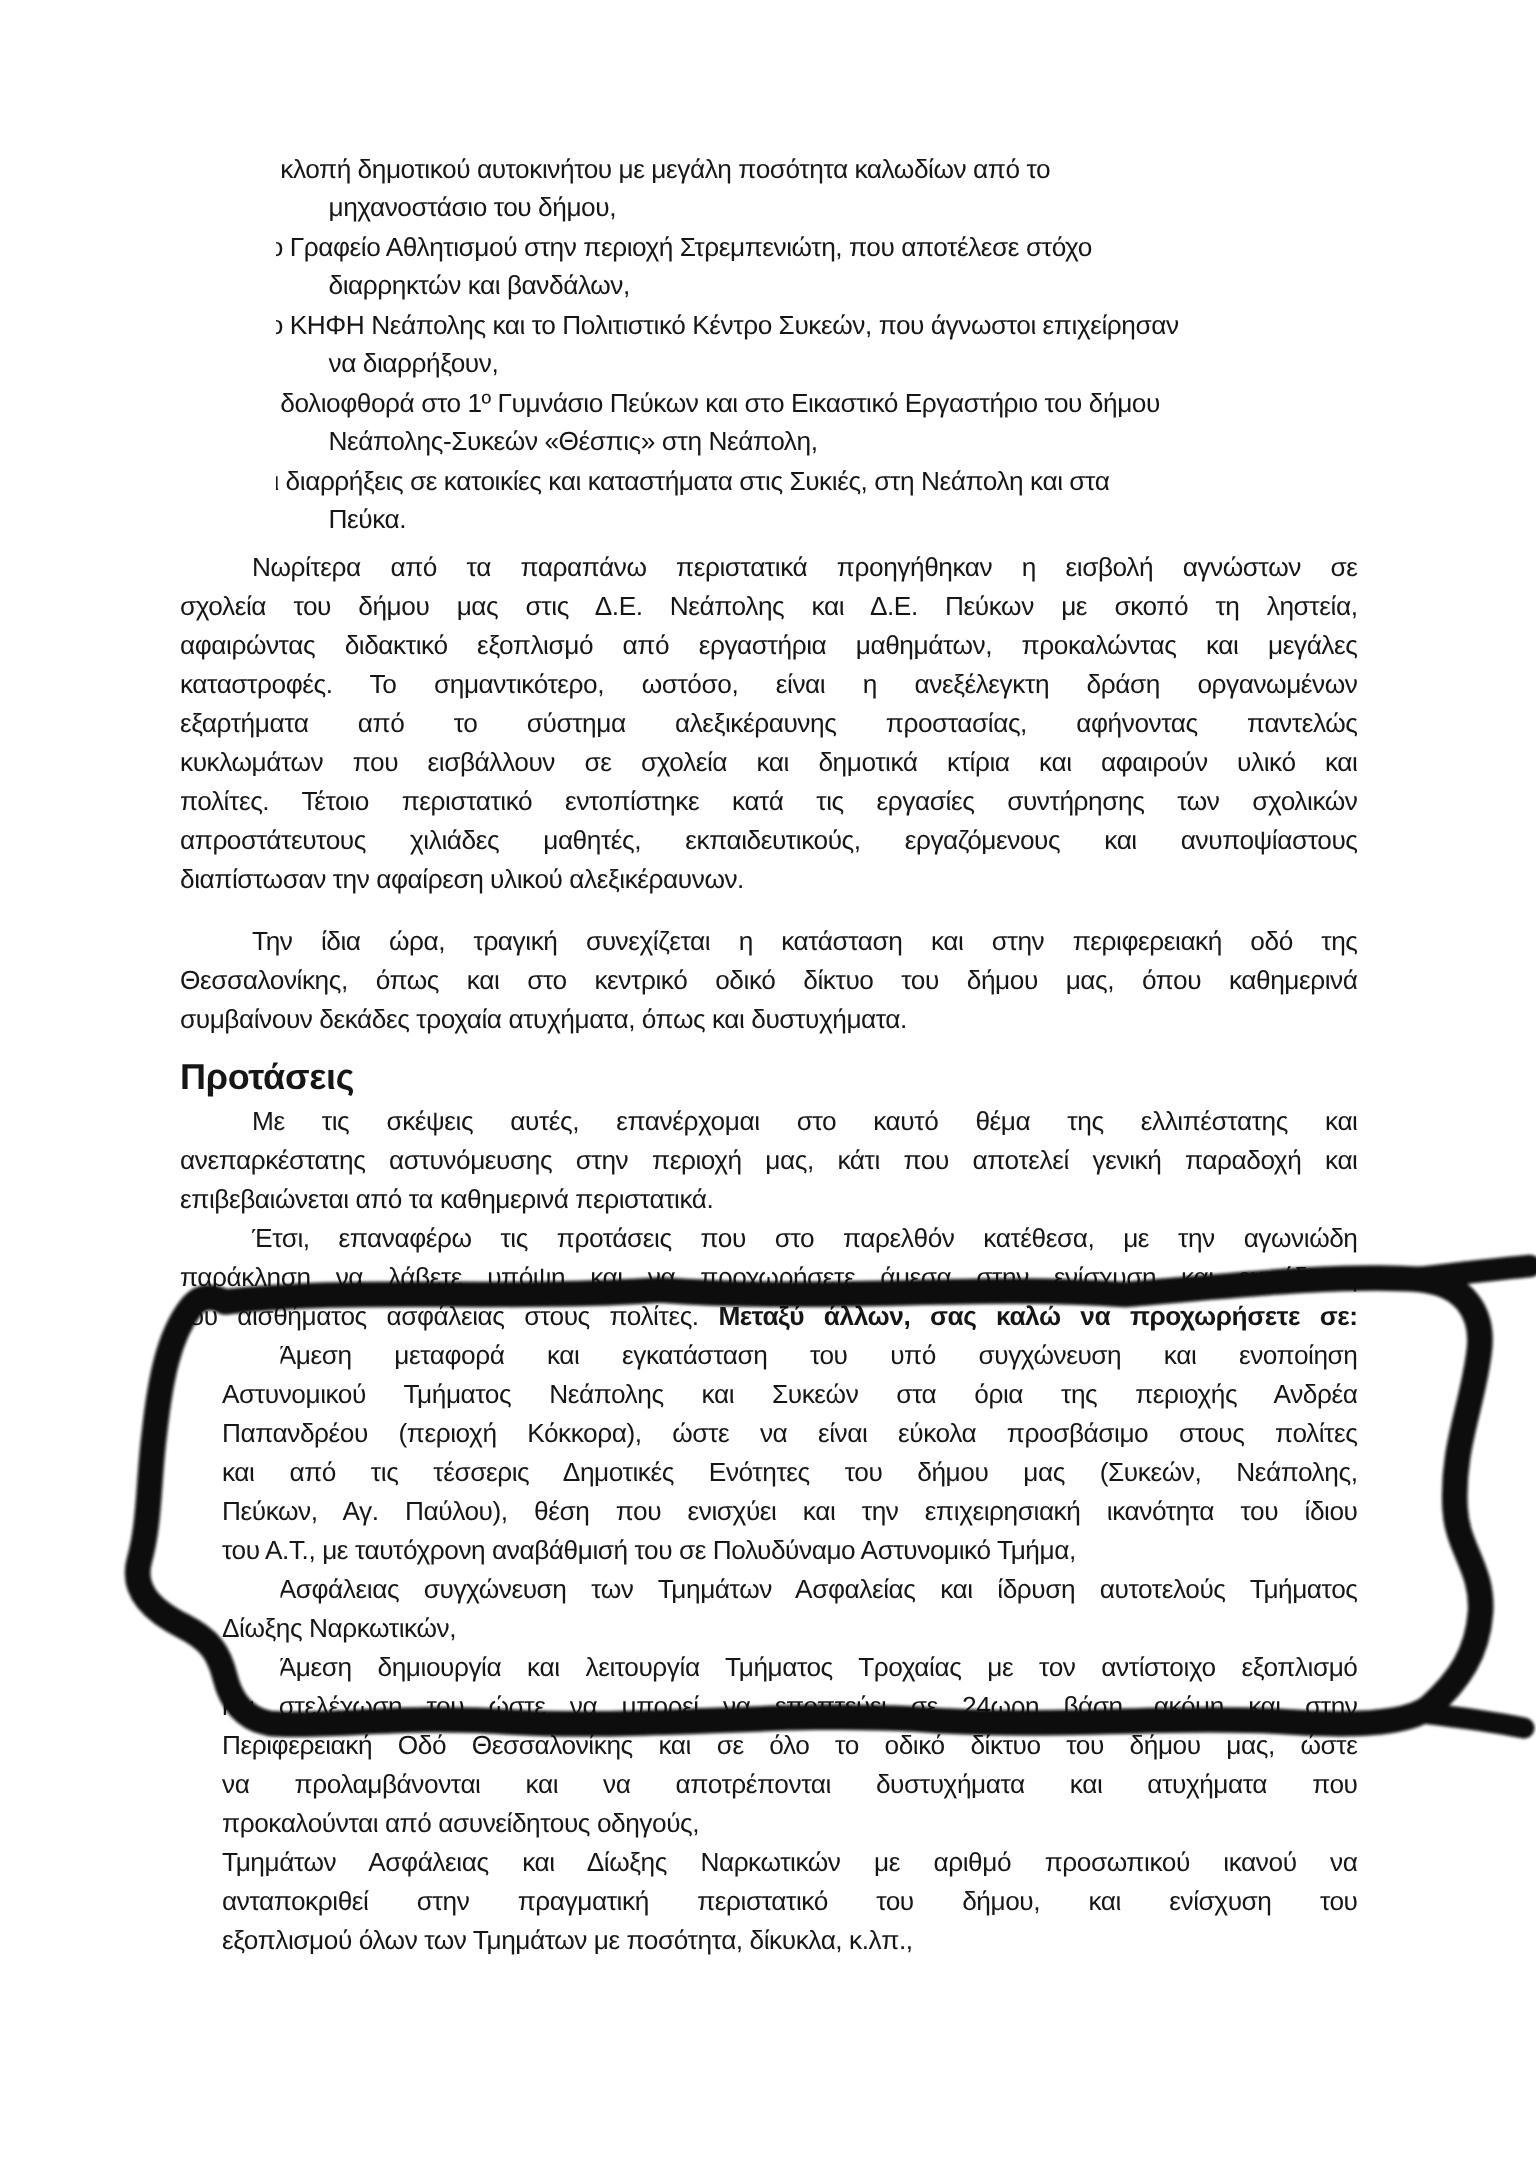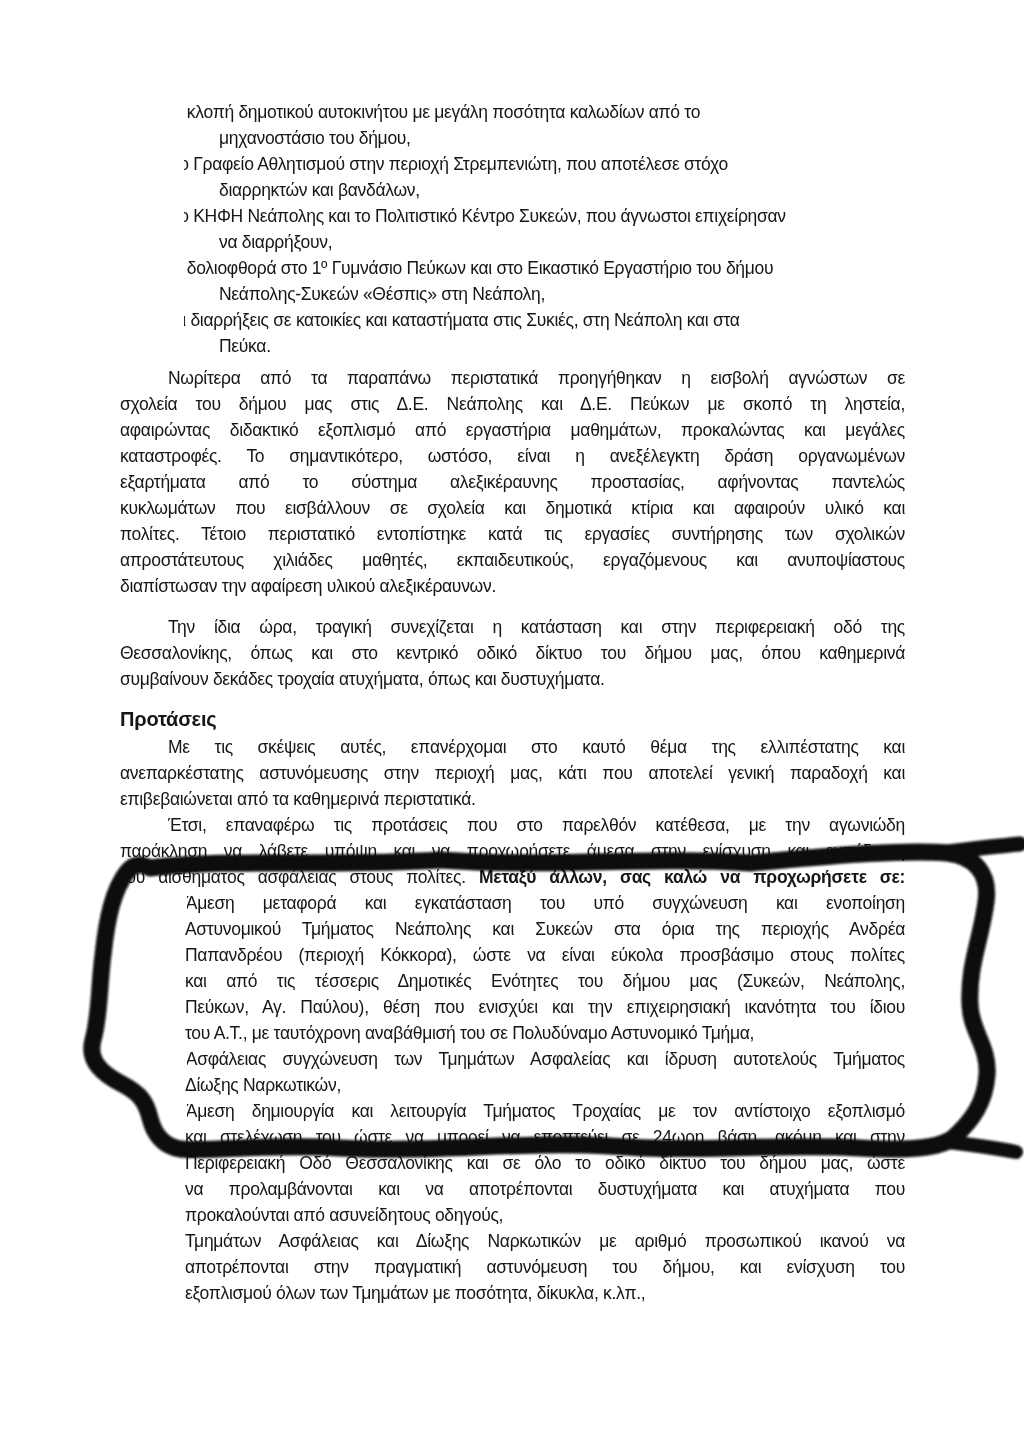--- a/index.html
+++ b/index.html
@@ -14,26 +14,26 @@
        text-align:left; white-space:normal; }
   
   .j { text-align:justify; }
   .j::after { content:""; display:inline-block; width:100%; height:0; }
   .ind { text-indent:48px; }
   
   .tb  { margin-left:99px; }
   .tbf { margin-left:64px; text-indent:-26px; }
   .tbf::before { content:"\2022"; padding-right:9px; }
   
-  .mb  { margin-left:65px; }
+  .mb  { margin-left:28px; }
   .mbf { margin-left:67px; text-indent:-15px; }
   .mbf::before { content:"\2022"; padding-right:8px; }
   .bold { font-weight:bold; }
   #heading { height:30px; line-height:30px; margin-top:12px;
-             font-size:20px; font-weight:bold; letter-spacing:-0.2px; }
+             font-size:24px; font-weight:bold; letter-spacing:-0.2px; }
   .mt6 { margin-top:6px; } .mt4 { margin-top:15px; }
   #marker-overlay { position:absolute; left:0; top:0; width:1024px; height:1449px;
                     pointer-events:none; }
 </style>
 </head>
 <body>
 
 <div id="page">
   <div id="content">
 
@@ -93,21 +93,21 @@
       <div class="l j mbf">Ασφάλειας συγχώνευση των Τμημάτων Ασφαλείας και ίδρυση αυτοτελούς Τμήματος</div>
       <div class="l mb">Δίωξης Ναρκωτικών,</div>
 
       <div class="l j mbf">Άμεση δημιουργία και λειτουργία Τμήματος Τροχαίας με τον αντίστοιχο εξοπλισμό</div>
       <div class="l j mb">και στελέχωση του ώστε να μπορεί να εποπτεύει σε 24ωρη βάση, ακόμη και στην</div>
       <div class="l j mb">Περιφερειακή Οδό Θεσσαλονίκης και σε όλο το οδικό δίκτυο του δήμου μας, ώστε</div>
       <div class="l j mb">να προλαμβάνονται και να αποτρέπονται δυστυχήματα και ατυχήματα που</div>
       <div class="l mb">προκαλούνται από ασυνείδητους οδηγούς,</div>
 
       <div class="l j mb">Τμημάτων Ασφάλειας και Δίωξης Ναρκωτικών με αριθμό προσωπικού ικανού να</div>
-      <div class="l j mb">αποτρέπονται στην πραγματική αστυνόμευση του δήμου, και ενίσχυση του</div>
+      <div class="l j mb">ανταποκριθεί στην πραγματική περιστατικό του δήμου, και ενίσχυση του</div>
       <div class="l mb">εξοπλισμού όλων των Τμημάτων με ποσότητα, δίκυκλα, κ.λπ.,</div>
     </div>
   </div>
 
   <svg id="marker-overlay" viewBox="0 0 1024 1449" xmlns="http://www.w3.org/2000/svg">
     <defs>
       <filter id="inkblur" x="-5%" y="-5%" width="110%" height="110%">
         <feGaussianBlur stdDeviation="1.2"></feGaussianBlur>
       </filter>
     </defs>

